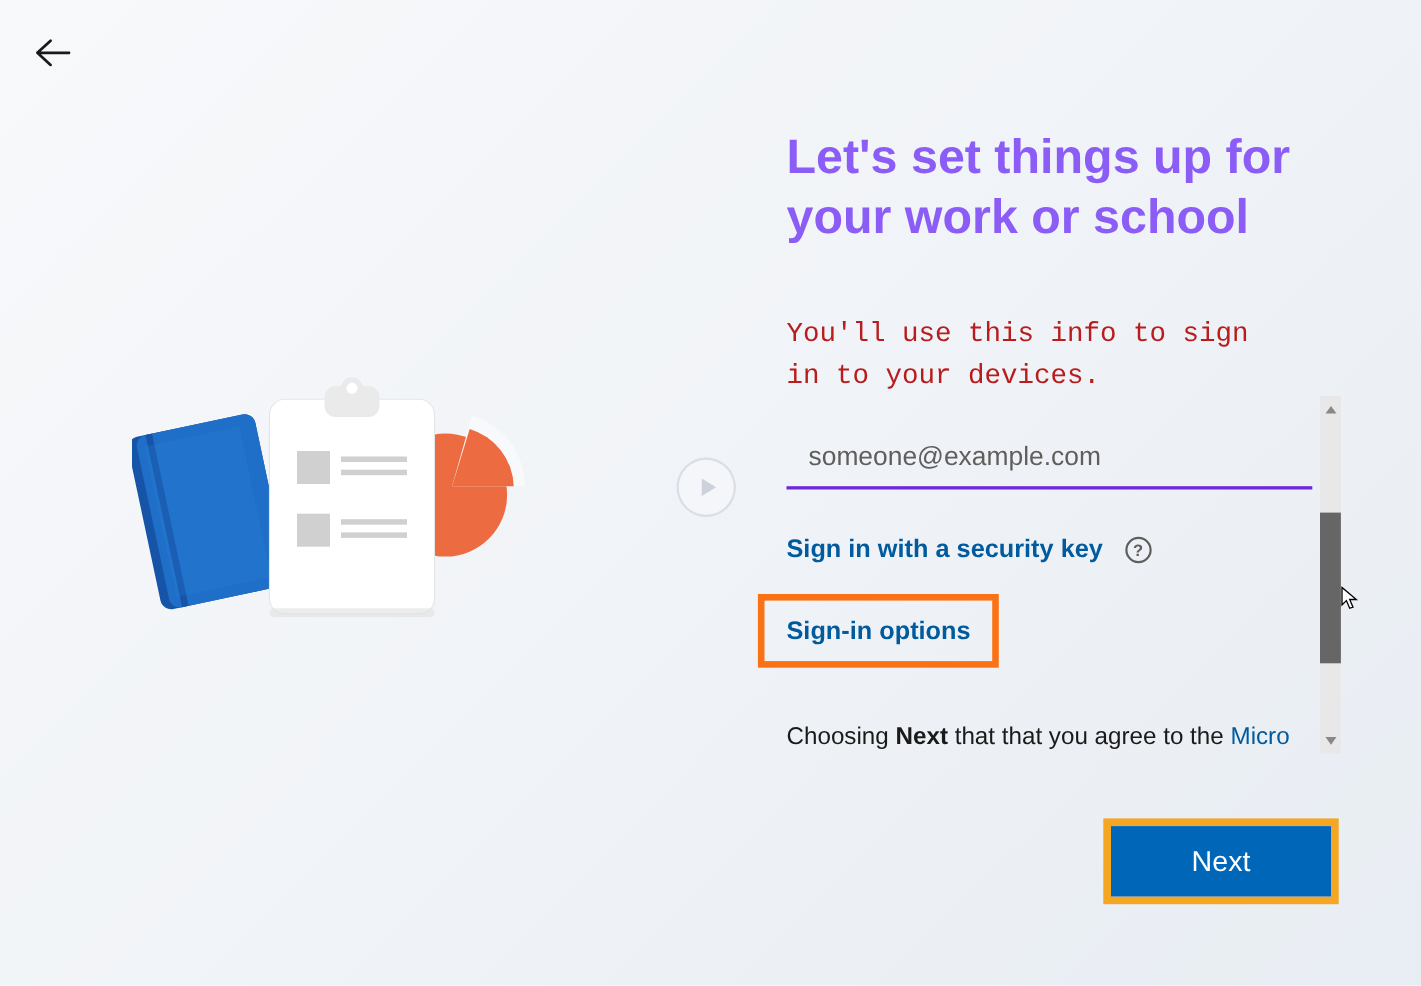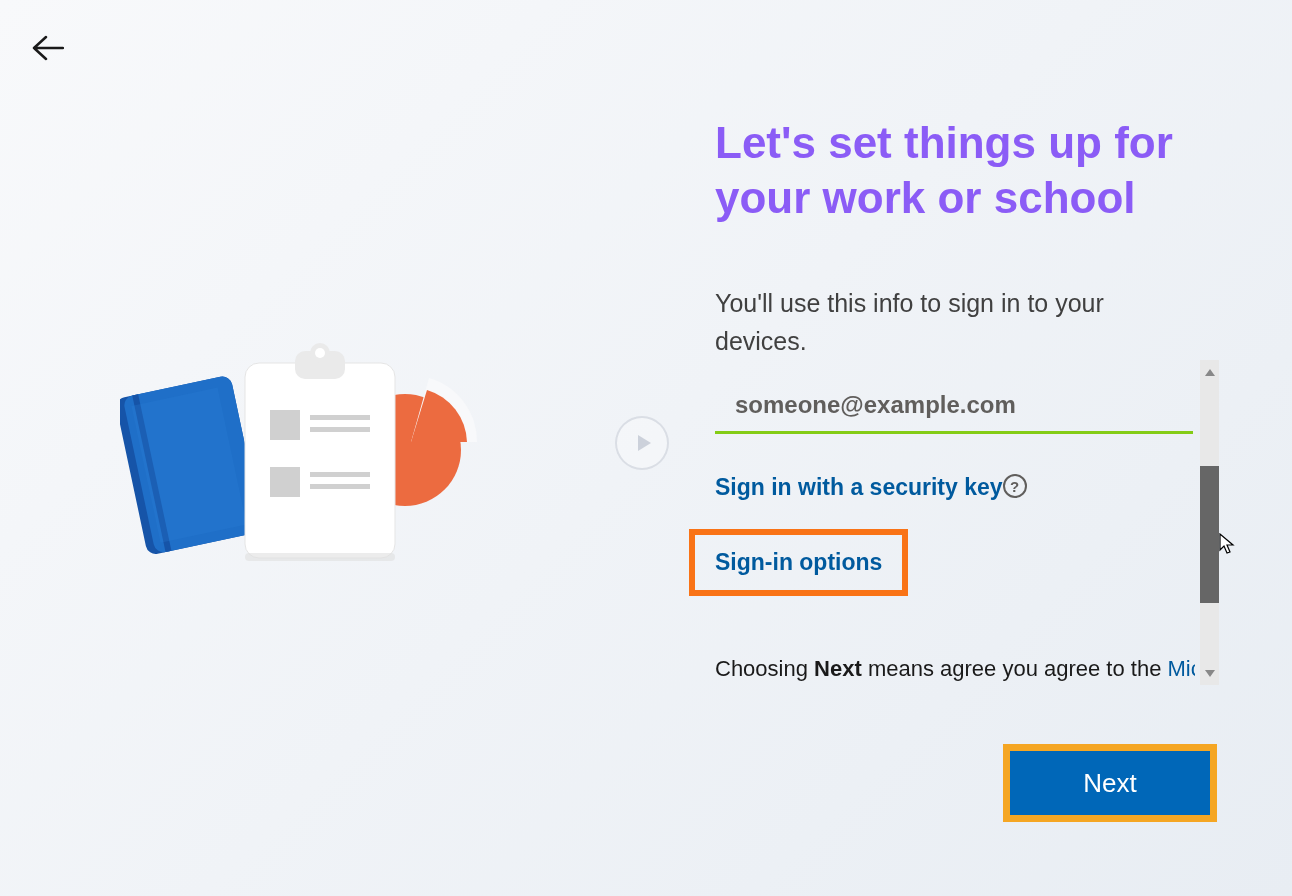--- a/index.html
+++ b/index.html
@@ -64,44 +64,44 @@
     .heading {
       font-size: 44px;
       font-weight: 600;
       color: #8b5cf6;
       line-height: 1.25;
       margin-bottom: 60px;
     }
     .subtitle {
       font-size: 25px;
       font-weight: 400;
-      color: #404040;
+      color: #b91c1c;
       line-height: 1.5;
-      margin-bottom: 23px;
+      margin-bottom: 34px;
       width: 460px;
+      font-family: Liberation Mono, monospace;
     }
     .email-input {
       width: 478px;
       font-size: 24px;
       padding: 8px 20px 12px 20px;
       border: none;
-      border-bottom: 3px solid #84cc16;
+      border-bottom: 3px solid #6d28d9;
       background: transparent;
       color: #605e5c;
       outline: none;
       margin-bottom: 40px;
-      font-weight: bold;
     }
     .email-input::placeholder {
       color: #605e5c;
     }
     .security-key-row {
       display: flex;
-      align-items: flex-start;
-      gap: 0;
+      align-items: flex-end;
+      gap: 20px;
       margin-bottom: 28px;
     }
     .link {
       font-size: 23px;
       color: #005a9e;
       font-weight: 600;
       cursor: pointer;
     }
     .help-icon {
       width: 24px;
@@ -273,21 +273,21 @@
   <div class="security-key-row">
     <span class="link">Sign in with a security key</span>
     <span class="help-icon">?</span>
   </div>
   <div class="signin-options-wrapper highlight-signin">
     <span class="link">Sign-in options</span>
   </div>
 </div>
 
 <div class="agreement-text">
-  <span>Choosing </span><span class="bold">Next</span><span> means agree you agree to the </span><span class="micro-link">Micro</span>
+  <span>Choosing </span><span class="bold">Next</span><span> that that you agree to the </span><span class="micro-link">Micro</span>
 </div>
 
 <div class="scrollbar">
   <div class="scrollbar-up">
     <div class="chevron-up"></div>
   </div>
   <div class="scrollbar-thumb"></div>
   <div class="scrollbar-down">
     <div class="chevron-down"></div>
   </div>

